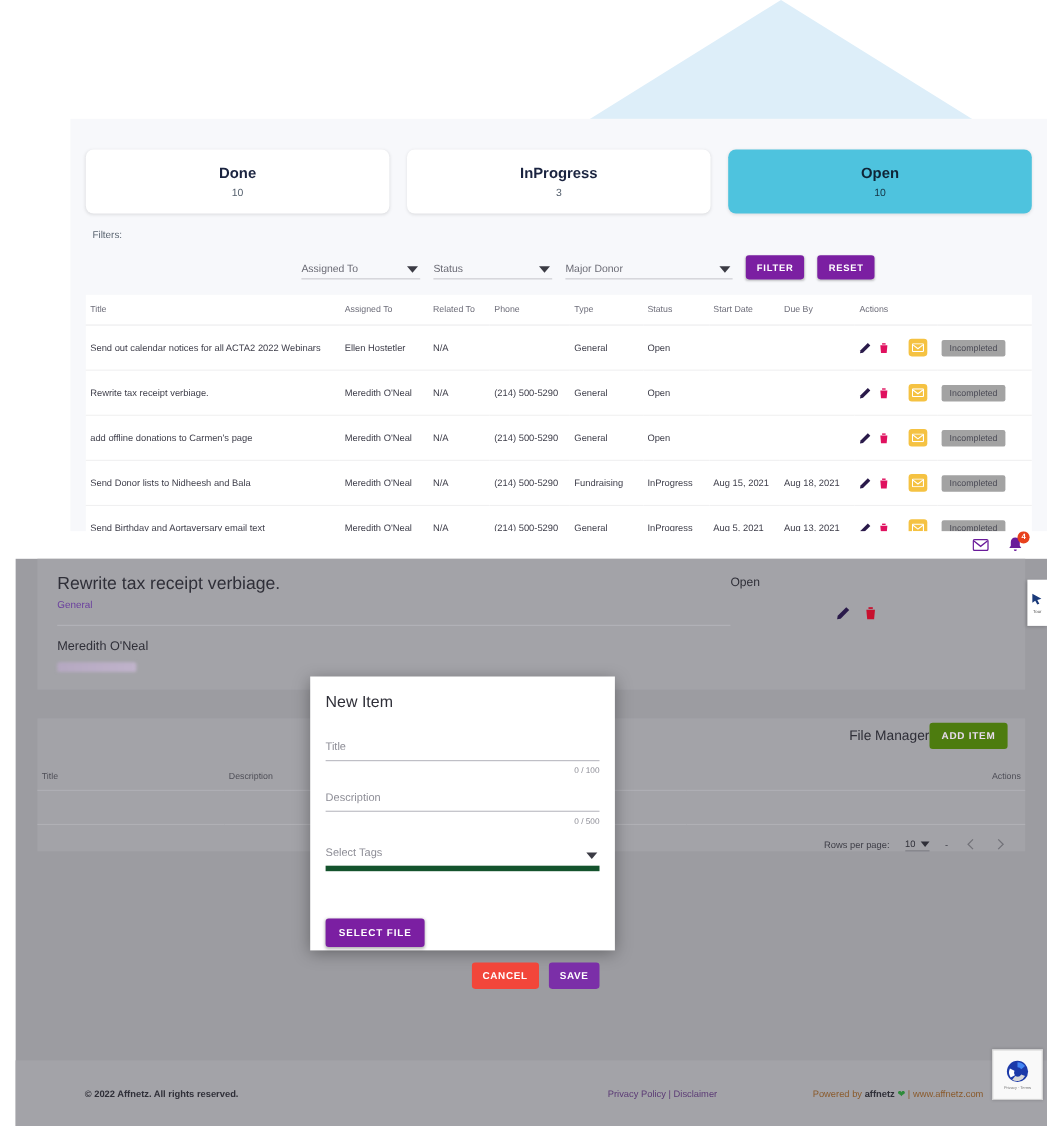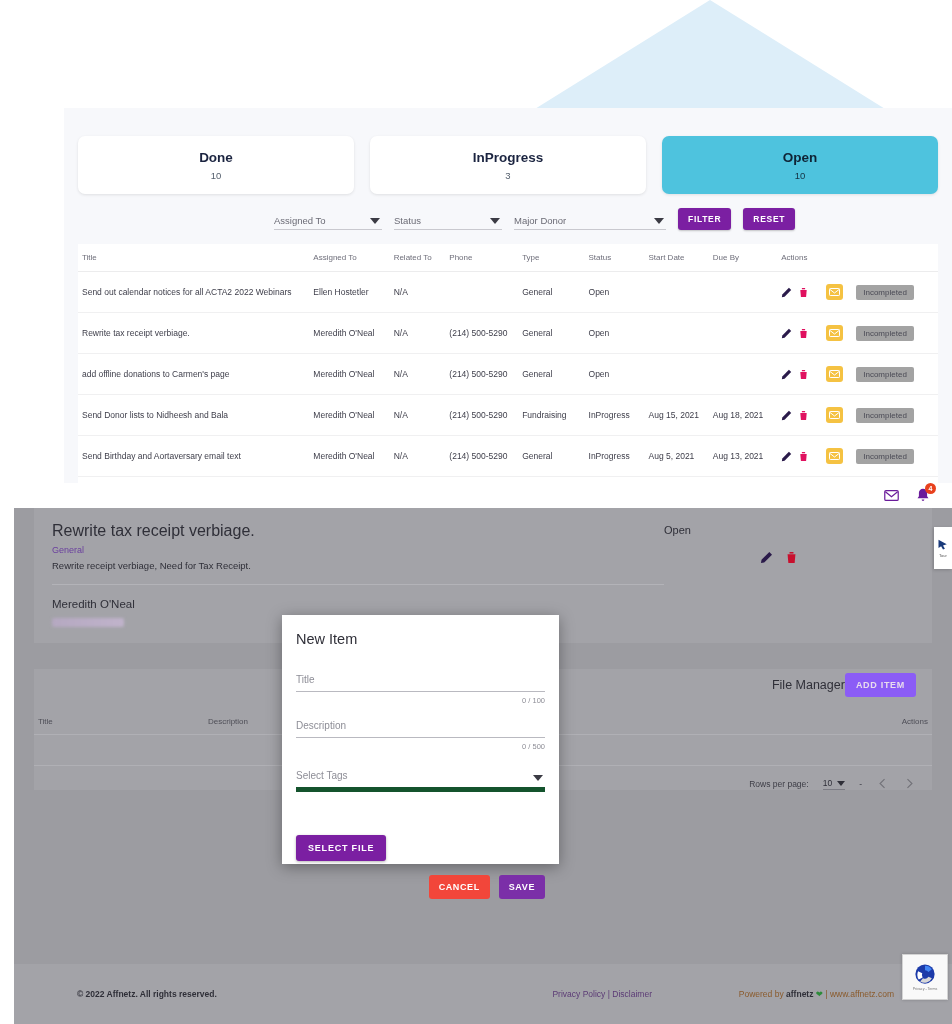--- a/index.html
+++ b/index.html
@@ -143,21 +143,21 @@
   .detail-status { font-size: 11px; color: #2f2f38; }
   .detail-actions { display: flex; gap: 13px; margin-top: 15px; padding-left: 96px; }
   .ico-pencil-lg { width: 13px; height: 13px; display: block; }
   .ico-trash-lg  { width: 11px; height: 13px; display: block; }
 
   
   .fm-section { margin: 26px 20px 0 20px; background: #a3a3a8; }
   .fm-head { display: flex; align-items: center; justify-content: flex-end; padding: 4px 16px 0 16px; }
   .fm-title { font-size: 12.5px; color: #2f2f38; }
   .btn-purple-dim {
-    background: #8b5cf6; color: #e8dcee; border: none; border-radius: 3px;
+    background: #4d7c0f; color: #e8dcee; border: none; border-radius: 3px;
     font-size: 9px; font-weight: bold; letter-spacing: .7px;
     padding: 7px 11px; cursor: pointer; font-family: inherit;
   }
   table.fm { width: 100%; border-collapse: collapse; margin-top: 12px; table-layout: fixed; }
   table.fm th {
     text-align: left; font-size: 8px; font-weight: normal; color: #4e4e57;
     padding: 8px 4px; border-bottom: 1px solid #b0b0b5;
   }
   table.fm th:last-child { text-align: right; }
   table.fm td { height: 31px; border-bottom: 1px solid #b0b0b5; }
@@ -250,20 +250,21 @@
       <div class="stat-card">
         <div class="stat-label">InProgress</div>
         <div class="stat-count">3</div>
       </div>
       <div class="stat-card active">
         <div class="stat-label">Open</div>
         <div class="stat-count">10</div>
       </div>
     </div>
 
+    <div class="filters-label">Filters:</div>
 
     <div class="filter-bar">
       <div class="select-field f-assigned">
         <span>Assigned To</span>
         <i class="caret"></i>
       </div>
       <div class="select-field f-status">
         <span>Status</span>
         <i class="caret"></i>
       </div>
@@ -549,21 +550,20 @@
       </div>
     </div>
 
     <div class="dim" style="height:516px;position:relative;">
 
       <div class="detail-card">
         <div class="detail-flex">
           <div class="detail-left">
             <div class="detail-h1">Rewrite tax receipt verbiage.</div>
             <div class="detail-cat">General</div>
-            <div class="detail-desc">Rewrite receipt verbiage, Need for Tax Receipt.</div>
             <div class="detail-rule"></div>
             <div class="detail-person">Meredith O'Neal</div>
             <div class="detail-phone"></div>
           </div>
           <div class="detail-right">
             <div class="detail-status">Open</div>
             <div class="detail-actions">
               <svg class="ico-pencil-lg" viewBox="0 0 16 16">
                 <path d="M11.5 1.2 l3.3 3.3 L5.2 14.1 l-4 .7 .7 -4 z" fill="#2a1a4a"></path>
               </svg>

